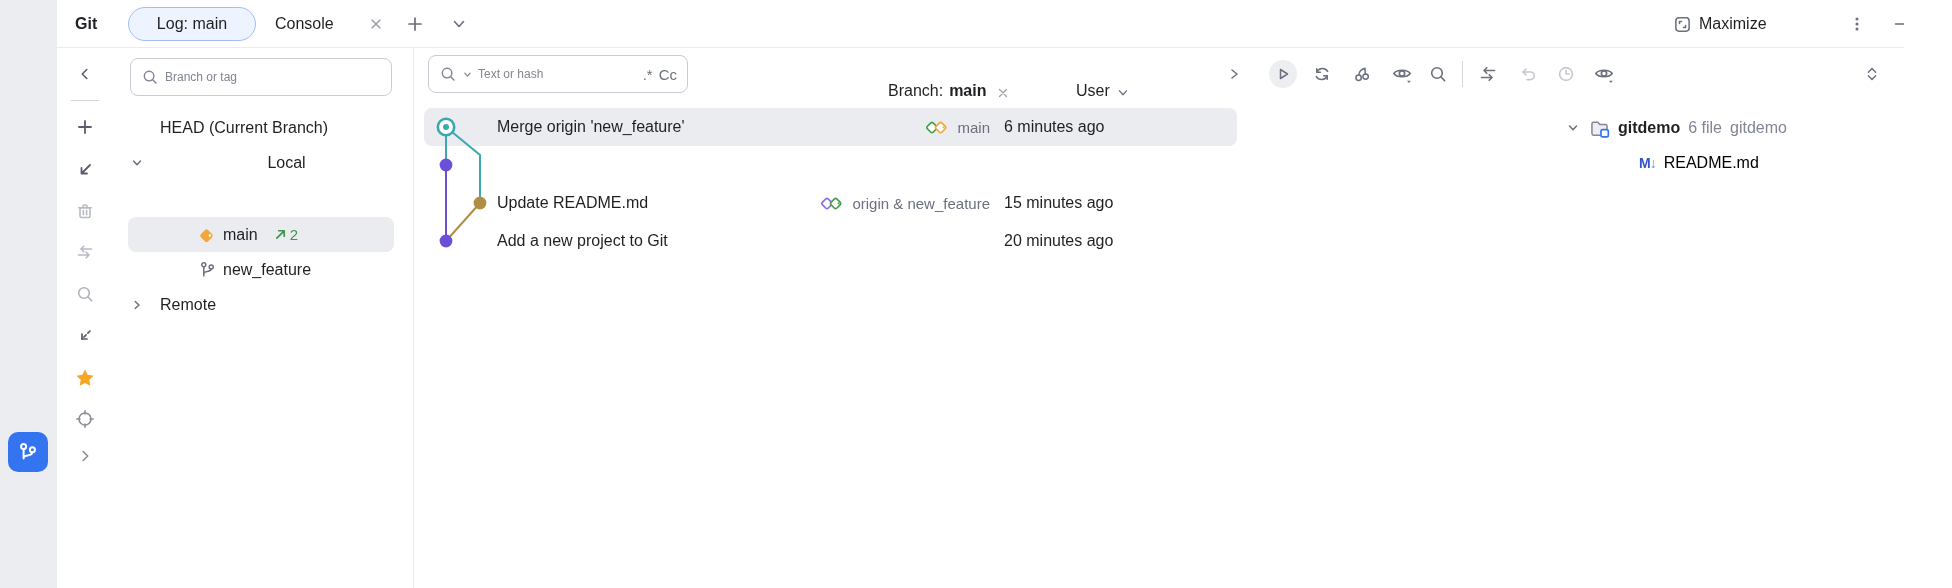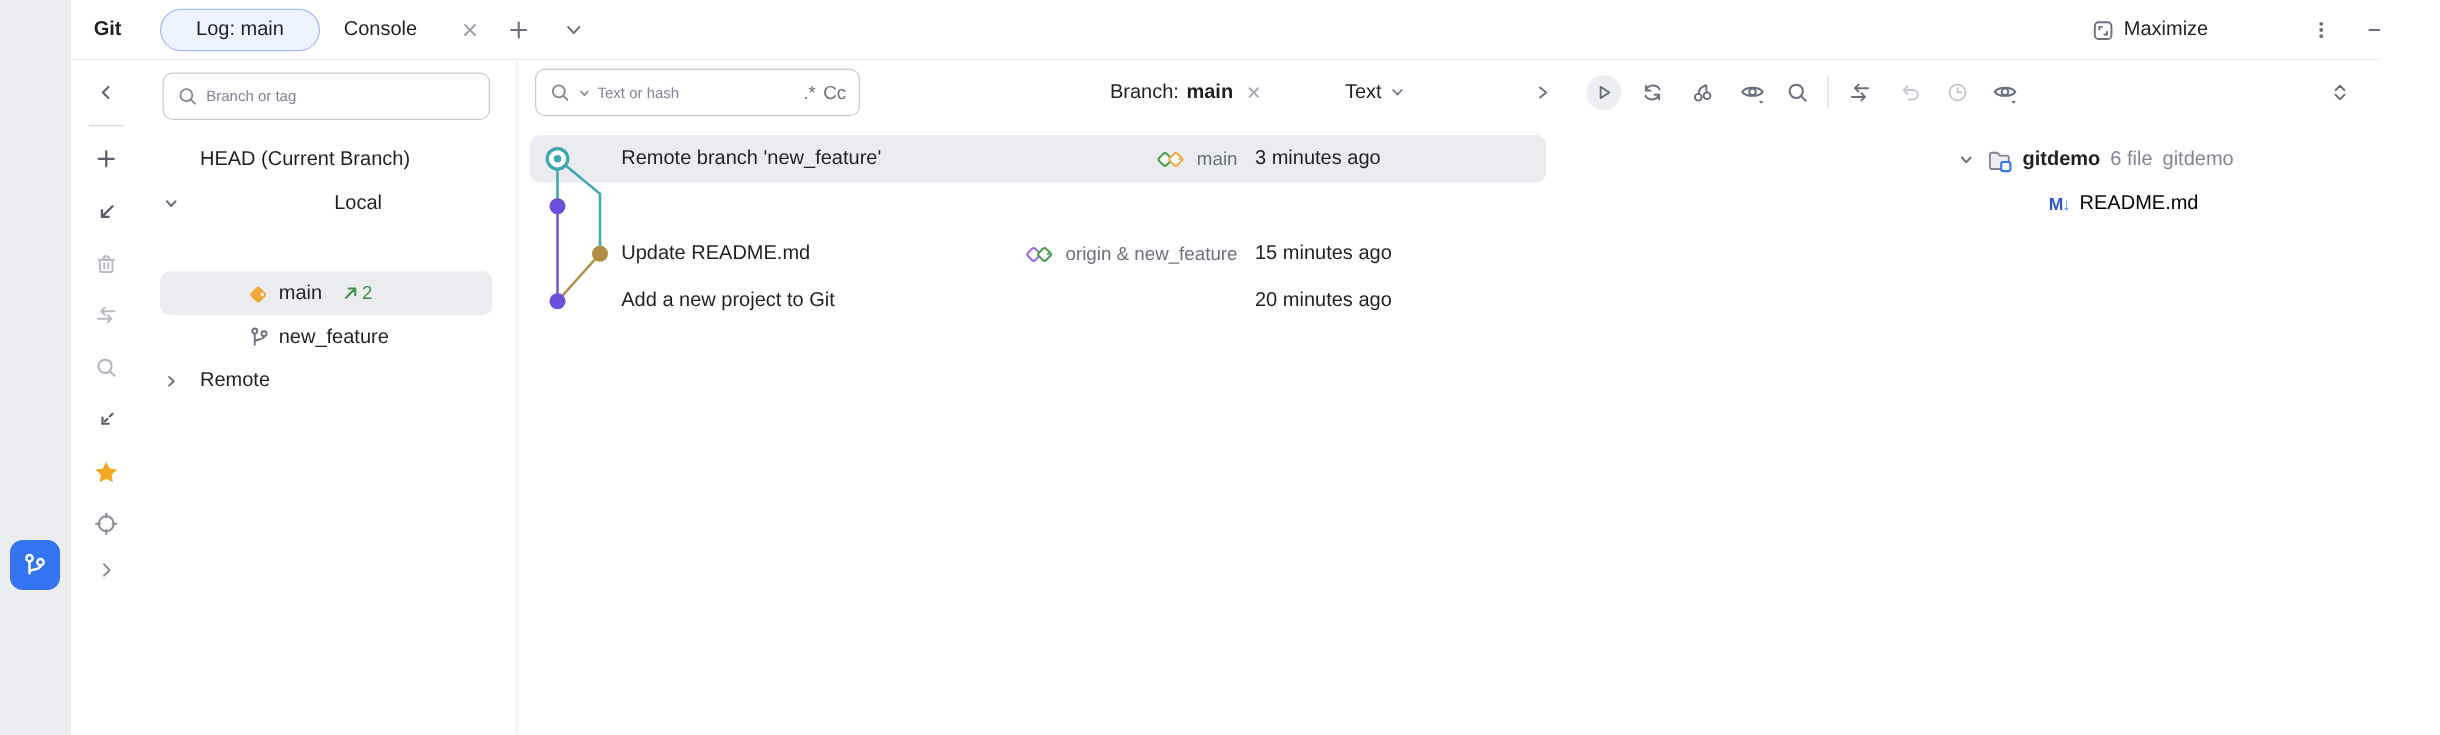--- a/index.html
+++ b/index.html
@@ -38,21 +38,21 @@
   .bp-sel { position:absolute; left:15px; top:169px; width:266px; height:35px; background:#EBECF0; border-radius:8px; }
   .chev { width:16px; height:16px; flex:0 0 auto; }
 
   
   .vsep { position:absolute; left:413px; top:48px; bottom:0; width:1px; background:#EBECF0; }
 
   
   .log-head { position:absolute; left:414px; top:48px; right:0; height:52px; }
   .lh-search { position:absolute; left:14px; top:7px; width:260px; height:38px; }
   .toggle { font-size:15px; color:#6C707E; cursor:pointer; flex:0 0 auto; }
-  .filter { position:absolute; top:0; height:52px; display:flex; align-items:center; gap:6px; font-size:16px; color:#1F2023; cursor:pointer; }
+  .filter { position:absolute; top:0; height:52px; display:flex; align-items:flex-end; gap:6px; font-size:16px; color:#1F2023; cursor:pointer; }
   .tb-icon { position:absolute; top:12px; width:28px; height:28px; display:flex; align-items:center; justify-content:center; cursor:pointer; border-radius:6px; }
   .tb-icon.circled { background:#EDEEF2; border-radius:50%; }
   .tb-sep { position:absolute; left:1048px; top:13px; width:1px; height:26px; background:#D6D8DE; }
 
   
   .commits { position:absolute; left:414px; top:100px; width:1131px; bottom:0; }
   .crow { position:absolute; left:0; width:1131px; height:38px; cursor:pointer; }
   .sel-bg { position:absolute; left:10px; top:0; width:813px; height:38px; background:#EBECF0; border-radius:8px; }
   .msg { position:absolute; left:83px; top:0; line-height:38px; font-size:16px; color:#1F2023; white-space:nowrap; }
   .refs { position:absolute; right:555px; top:0; height:38px; display:flex; align-items:center; gap:6px; font-size:15px; color:#6C707E; white-space:nowrap; }
@@ -269,21 +269,21 @@
 
     <div class="filter" style="left:474px;">
       <span>Branch:</span>
       <span style="font-weight:600;">main</span>
       <svg width="14" height="14" viewBox="0 0 16 16" style="margin-left:4px;">
         <path d="M4 4 L12 12 M12 4 L4 12" stroke="#9DA0AA" stroke-width="1.5" stroke-linecap="round"></path>
       </svg>
     </div>
 
     <div class="filter" style="left:662px;">
-      <span>Text</span>
+      <span>User</span>
       <svg width="14" height="14" viewBox="0 0 16 16">
         <polyline points="4,5.5 8,10 12,5.5" fill="none" stroke="#6C707E" stroke-width="1.5" stroke-linecap="round" stroke-linejoin="round"></polyline>
       </svg>
     </div>
 
     <div class="tb-icon" style="left:806px;">
       <svg width="16" height="16" viewBox="0 0 16 16">
         <polyline points="6,4 11,8 6,12" fill="none" stroke="#6C707E" stroke-width="1.5" stroke-linecap="round" stroke-linejoin="round"></polyline>
       </svg>
     </div>
@@ -360,34 +360,34 @@
         <polyline points="6,4 10,8 14,4" fill="none" stroke="#6C707E" stroke-width="1.6" stroke-linecap="round" stroke-linejoin="round"></polyline>
         <polyline points="6,16 10,12 14,16" fill="none" stroke="#6C707E" stroke-width="1.6" stroke-linecap="round" stroke-linejoin="round"></polyline>
       </svg>
     </div>
   </div>
 
   <div class="commits">
 
     <div class="crow" style="top:8px;">
       <div class="sel-bg"></div>
-      <span class="msg">Remote branch 'new_feature'</span>
+      <span class="msg">Merge origin 'new_feature'</span>
       <span class="refs">
         <svg width="26" height="18" viewBox="0 0 24 16">
           <g transform="rotate(45 6.5 8)">
             <rect x="3" y="4.6" width="7.6" height="7.6" rx="1.8" fill="#fff" stroke-width="1.5" stroke="#43A047"></rect>
           </g>
           <g transform="rotate(45 14.5 8)">
             <rect x="11" y="4.6" width="7.6" height="7.6" rx="1.8" fill="#fff" stroke-width="1.5" stroke="#F2A63B"></rect>
             <circle cx="16.6" cy="6.4" r="0.9" fill="#F2A63B"></circle>
           </g>
         </svg>
         <span>main</span>
       </span>
-      <span class="time">3 minutes ago</span>
+      <span class="time">6 minutes ago</span>
     </div>
 
 
     <div class="crow" style="top:84px;">
       <span class="msg">Update README.md</span>
       <span class="refs">
         <svg width="26" height="18" viewBox="0 0 24 16">
           <g transform="rotate(45 6.5 8)">
             <rect x="3" y="4.6" width="7.6" height="7.6" rx="1.8" fill="#fff" stroke-width="1.5" stroke="#9168F0"></rect>
           </g>

